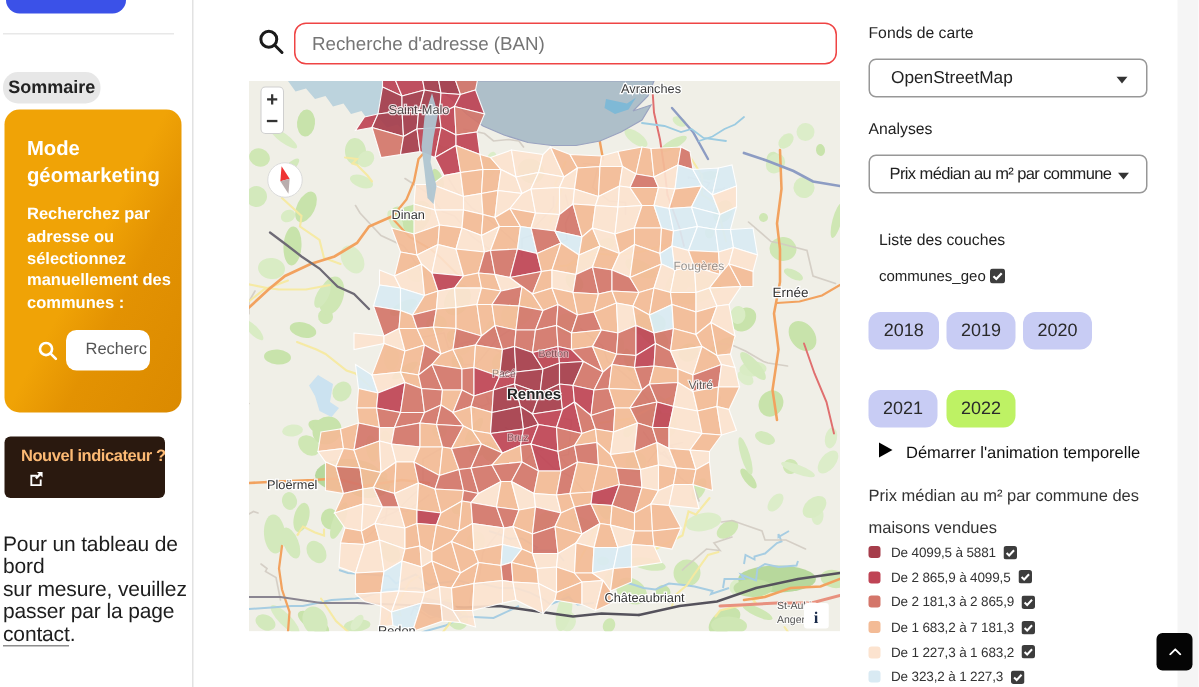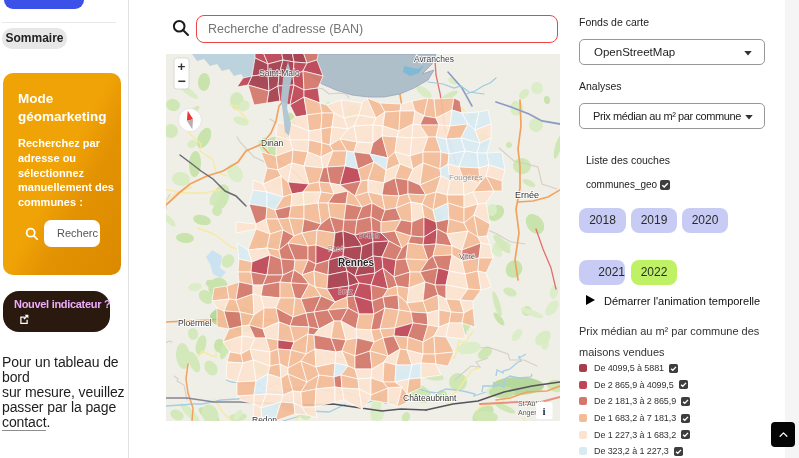--- a/index.html
+++ b/index.html
@@ -3,38 +3,38 @@
 <style>
 * { margin:0; padding:0; box-sizing:border-box; }
 html,body { width:799px; height:458px; overflow:hidden; background:#fff;
   font-family:"Liberation Sans", sans-serif; }
 .abs { position:absolute; }
 </style></head>
 <body>
 
 <div class="abs" style="left:4px;top:-10px;width:80px;height:19px;background:#3b51e8;border-radius:9px;"></div>
 <div class="abs" style="left:2px;top:22px;width:114px;height:1px;background:#e8e8e8;"></div>
-<div class="abs" style="left:2px;top:28px;width:65px;height:21px;background:#e7e7e7;border-radius:10px;
+<div class="abs" style="left:2px;top:48px;width:65px;height:21px;background:#e7e7e7;border-radius:10px;
   font-size:12px;font-weight:bold;color:#222;line-height:21px;text-align:center;">Sommaire</div>
 
 <div class="abs" style="left:3px;top:73px;width:118px;height:202px;border-radius:10px;
   background:linear-gradient(118deg,#f0a306 48%,#e39202 65%,#db8a00 100%);color:#fff;">
   <div style="margin:17px 0 0 15px;font-size:13.5px;font-weight:bold;line-height:17.5px;">Mode<br>géomarketing</div>
   <div style="margin:11px 0 0 15px;font-size:11px;font-weight:bold;line-height:14.8px;">Recherchez par<br>adresse ou<br>sélectionnez<br>manuellement des<br>communes&nbsp;:</div>
   <div style="position:absolute;left:22px;top:154px;">
     <svg width="14" height="14" viewBox="0 0 16 16">
         <circle cx="6.5" cy="6.5" r="4.6" fill="none" stroke="#fff" stroke-width="2"></circle>
         <line x1="10.2" y1="10.2" x2="14" y2="14" stroke="#fff" stroke-width="2" stroke-linecap="round"></line>
       </svg>
   </div>
   <div style="position:absolute;left:41px;top:147px;width:56px;height:27px;background:#fff;border-radius:7px;
      color:#555;font-size:11px;line-height:27px;padding-left:13px;overflow:hidden;white-space:nowrap;">Recherc</div>
 </div>
 
-<div class="abs" style="left:3px;top:291px;width:107px;height:41px;background:#2a190f;border-radius:16px;color:#f0abfc;">
+<div class="abs" style="left:3px;top:291px;width:107px;height:41px;background:#2a190f;border-radius:4px;color:#fdba74;">
   <div style="margin:7px 0 0 11px;font-size:11px;font-weight:bold;white-space:nowrap;letter-spacing:-0.3px;">Nouvel indicateur ?</div>
   <svg style="position:absolute;left:16px;top:23px;" width="10" height="10" viewBox="0 0 16 16" fill="#fff">
     <path d="M2 4 h7 v2 H4 v8 h8 V9 h2 v7 H2 Z"></path>
       <path d="M9 1 h6 v6 l-2.2-2.2 -4 4 L7 7 l4-4 Z"></path>
   </svg>
 </div>
 
 <div class="abs" style="left:2px;top:340px;width:140px;font-size:14px;color:#1d1d1d;line-height:14.9px;letter-spacing:-0.1px;margin-top:15px;">
   Pour un tableau de bord<br>sur mesure, veuillez<br>passer par la page<br><span style="border-bottom:1.5px solid #8d8d8d;">contact</span>.
 </div>
@@ -767,21 +767,21 @@
 <div class="abs" style="left:586px;top:179px;font-size:10px;color:#222;">communes_geo
   <svg style="vertical-align:-1.5px;" width="10" height="10" viewBox="0 0 10 10">
       <rect width="10" height="10" rx="2" fill="#3d3d3d"></rect>
       <path d="M2.3 5.2 L4.2 7 L7.8 3.2" stroke="#fff" stroke-width="1.5" fill="none"></path>
     </svg>
 </div>
 
 <div class="abs" style="left:579px;top:208px;width:200px;">
 <div style="display:inline-block;width:47px;height:25px;background:#c8ccf4;border-radius:8px;font-size:12px;color:#2a2a2a;text-align:center;line-height:25px;margin-right:5px;">2018</div><div style="display:inline-block;width:46px;height:25px;background:#c8ccf4;border-radius:8px;font-size:12px;color:#2a2a2a;text-align:center;line-height:25px;margin-right:5px;">2019</div><div style="display:inline-block;width:46px;height:25px;background:#c8ccf4;border-radius:8px;font-size:12px;color:#2a2a2a;text-align:center;line-height:25px;">2020</div>
   <div style="height:11px;"></div>
-  <div style="display:inline-block;width:46px;height:25px;background:#c8ccf4;border-radius:8px;font-size:12px;color:#2a2a2a;text-align:right;line-height:25px;margin-right:6px;">2021</div><div style="display:inline-block;width:46px;height:25px;background:#bef264;border-radius:8px;font-size:12px;color:#2a2a2a;text-align:center;line-height:25px;margin-top:16px;">2022</div>
+  <div style="display:inline-block;width:46px;height:25px;background:#c8ccf4;border-radius:8px;font-size:12px;color:#2a2a2a;text-align:center;line-height:25px;margin-right:6px;">2021</div><div style="display:inline-block;width:46px;height:25px;background:#bef264;border-radius:8px;font-size:12px;color:#2a2a2a;text-align:center;line-height:25px;margin-top:16px;">2022</div>
 </div>
 
 <div class="abs" style="left:586px;top:295px;font-size:11px;color:#111;">
   <span style="display:inline-block;width:0;height:0;border-left:9px solid #000;border-top:5px solid transparent;border-bottom:5px solid transparent;margin-right:9px;"></span>Démarrer l'animation temporelle
 </div>
 
 <div class="abs" style="left:579px;top:321px;width:185px;font-size:11px;color:#333;line-height:20.5px;">Prix médian au m² par commune des<br>maisons vendues</div>
 
 <div class="abs" style="left:579px;top:362px;font-size:9px;letter-spacing:-0.1px;color:#333;">
 <div style="height:16.7px;line-height:12px;white-space:nowrap;"><span style="display:inline-block;width:8px;height:8px;border-radius:2px;background:#a63d4b;margin-right:7px;vertical-align:-1px;"></span><span>De 4099,5 à 5881</span><svg style="vertical-align:-1.5px;margin-left:5px;" width="9" height="9" viewBox="0 0 10 10">

